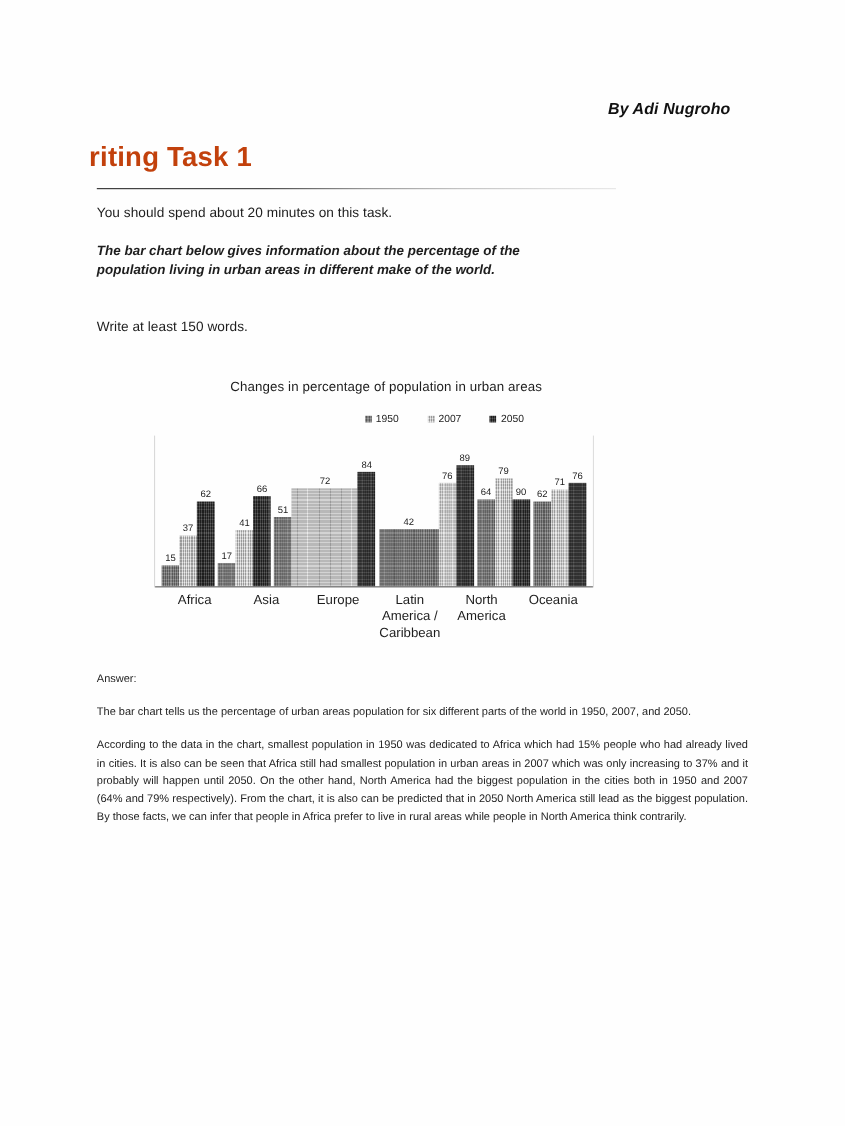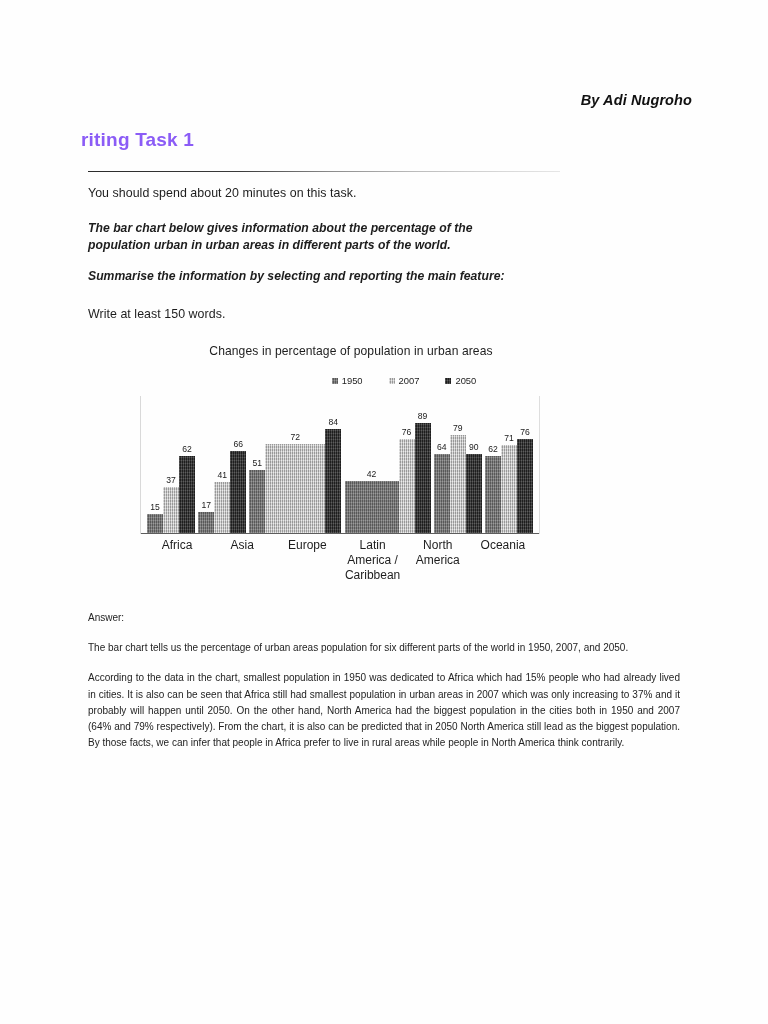--- a/index.html
+++ b/index.html
@@ -20,37 +20,37 @@
   .page {
     position: absolute;
     inset: 0;
     background: #fefefe;
   }
 
   
   .byline {
     position: absolute;
     top: 92px;
-    right: 76px;
+    right: 104px;
     font-size: 14.5px;
     font-weight: bold;
     font-style: italic;
     letter-spacing: .1px;
     color: #111;
   }
 
   
   .task-heading {
     position: absolute;
     top: 129px;
     left: 84px;
-    font-size: 19px;
+    font-size: 25px;
     font-weight: bold;
     letter-spacing: .2px;
-    color: #8b5cf6;
+    color: #c2410c;
     
     margin-left: -3px;
     filter: blur(.22px);
   }
 
   .rule {
     position: absolute;
     top: 171px;
     left: 88px;
     width: 472px;
@@ -226,23 +226,22 @@
   <div class="byline">By Adi Nugroho</div>
 
   <div class="task-heading">riting Task 1</div>
 
   <div class="rule"></div>
 
   <div class="prompt">
     <p class="spend">You should spend about 20 minutes on this task.</p>
     <div class="gap-a"></div>
     <p class="it">The bar chart below gives information about the percentage of the</p>
-    <p class="it">population urban in urban areas in different parts of the world.</p>
+    <p class="it">population living in urban areas in different make of the world.</p>
     <div class="gap-b"></div>
-    <p class="it">Summarise the information by selecting and reporting the main feature:</p>
     <div class="gap-c"></div>
     <p class="words">Write at least 150 words.</p>
   </div>
 
   <div class="chart-wrap">
     <div class="chart-title">Changes in percentage of population in urban areas</div>
 
     <div class="legend">
       <div class="legend-item">
         <span class="swatch s1950"></span>

